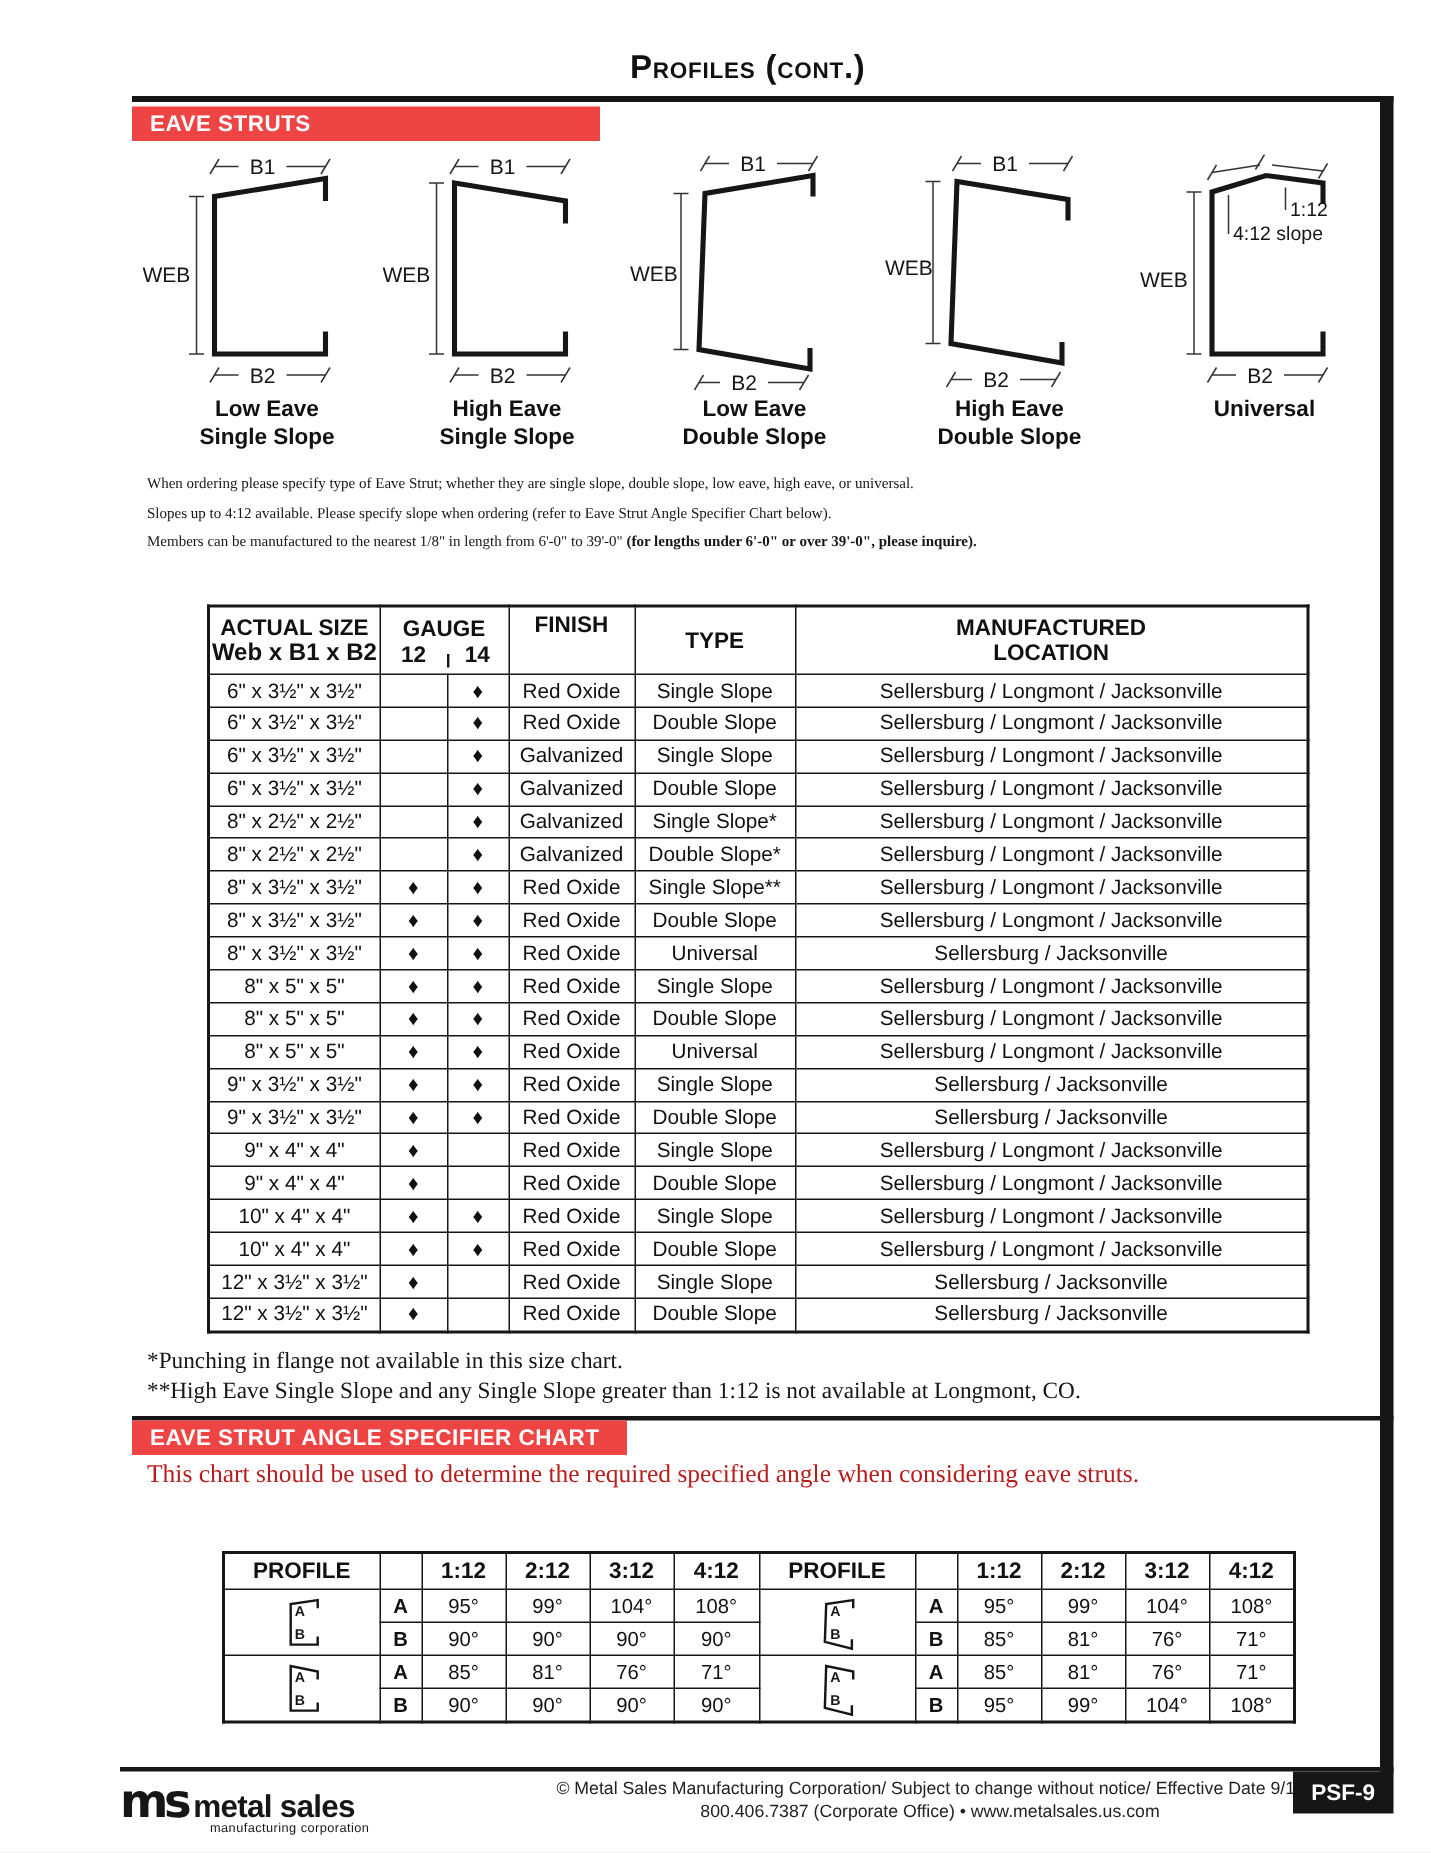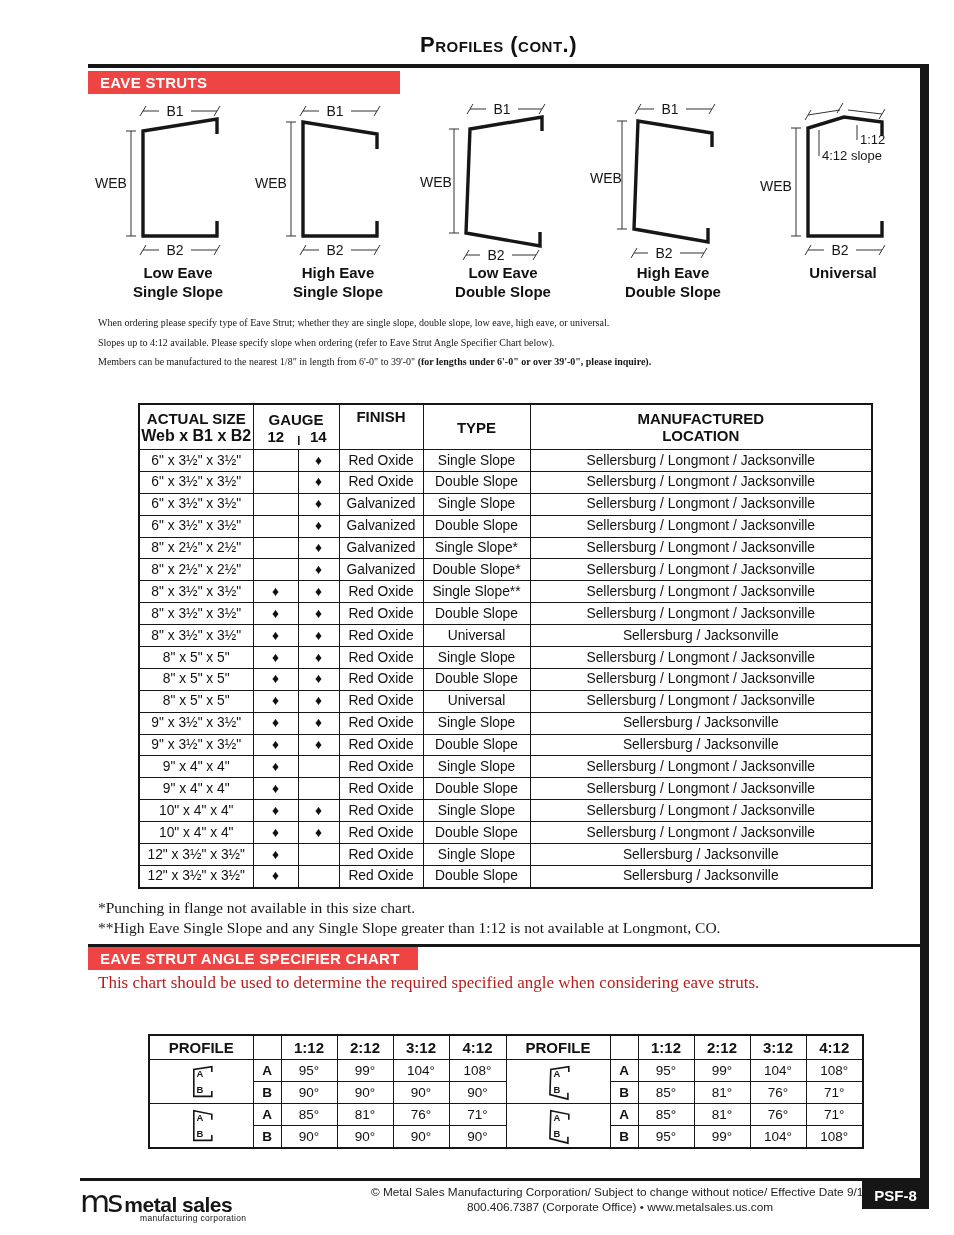--- a/index.html
+++ b/index.html
@@ -80,21 +80,21 @@
   .angle-table th, .angle-table td { border:1.6px solid #161616; padding:0; text-align:center; }
   .angle-table thead th { height:23px; font-size:15px; }
   .angle-table td { height:21px; font-size:13.5px; }
   .ac-letter { font-weight:bold; font-size:15px; }
   .ac-icon svg { width:36px; height:40px; display:block; margin:1px auto; }
   .ac-icon path { fill:none; stroke:#161616; stroke-width:1.8; }
   .icon-letter { font:bold 10.5px "Liberation Sans",sans-serif; fill:#161616; }
   
   .logo { position:absolute; left:80px; top:1183px; color:#161616; }
   .logo-row { display:flex; align-items:baseline; }
-  .logo-mark { font-weight:normal; font-size:31px; letter-spacing:-3px; font-family:"DejaVu Sans",sans-serif; }
+  .logo-mark { font-weight:bold; font-size:31px; letter-spacing:-3px; font-family:"DejaVu Sans",sans-serif; }
   .logo-name { font-weight:bold; font-size:21px; letter-spacing:-0.5px; margin-left:4px; }
   .logo-tagline { font-size:8.5px; margin-left:60px; margin-top:-6px; letter-spacing:.3px; }
   .footer-center {
     position:absolute; left:320px; top:1185px; width:600px; text-align:center;
     font-size:11.8px; line-height:15px; color:#222;
   }
   .page-code {
     position:absolute; left:862px; top:1181px; width:67px; height:28px;
     background:#161616; color:#fff; font-weight:bold; font-size:15px;
     display:flex; align-items:center; justify-content:center;
@@ -579,15 +579,15 @@
     <div class="logo-row">
       <span class="logo-mark">ms</span>
       <span class="logo-name">metal sales</span>
     </div>
     <div class="logo-tagline">manufacturing corporation</div>
   </div>
   <div class="footer-center">
     <div>© Metal Sales Manufacturing Corporation/ Subject to change without notice/ Effective Date 9/11</div>
     <div>800.406.7387 (Corporate Office) • www.metalsales.us.com</div>
   </div>
-  <div class="page-code">PSF-8</div>
+  <div class="page-code">PSF-9</div>
 
 </div>
 
 </body></html>

